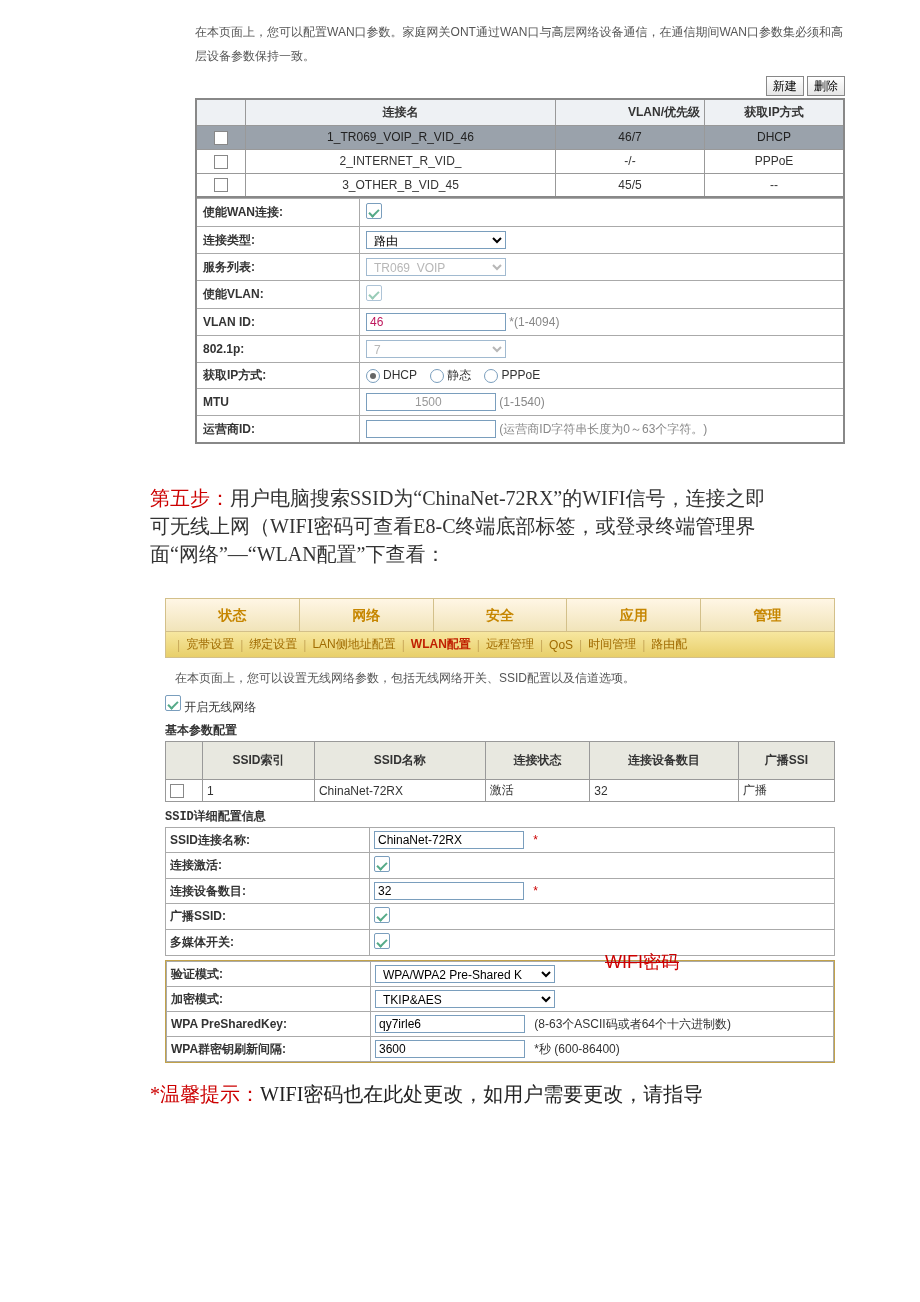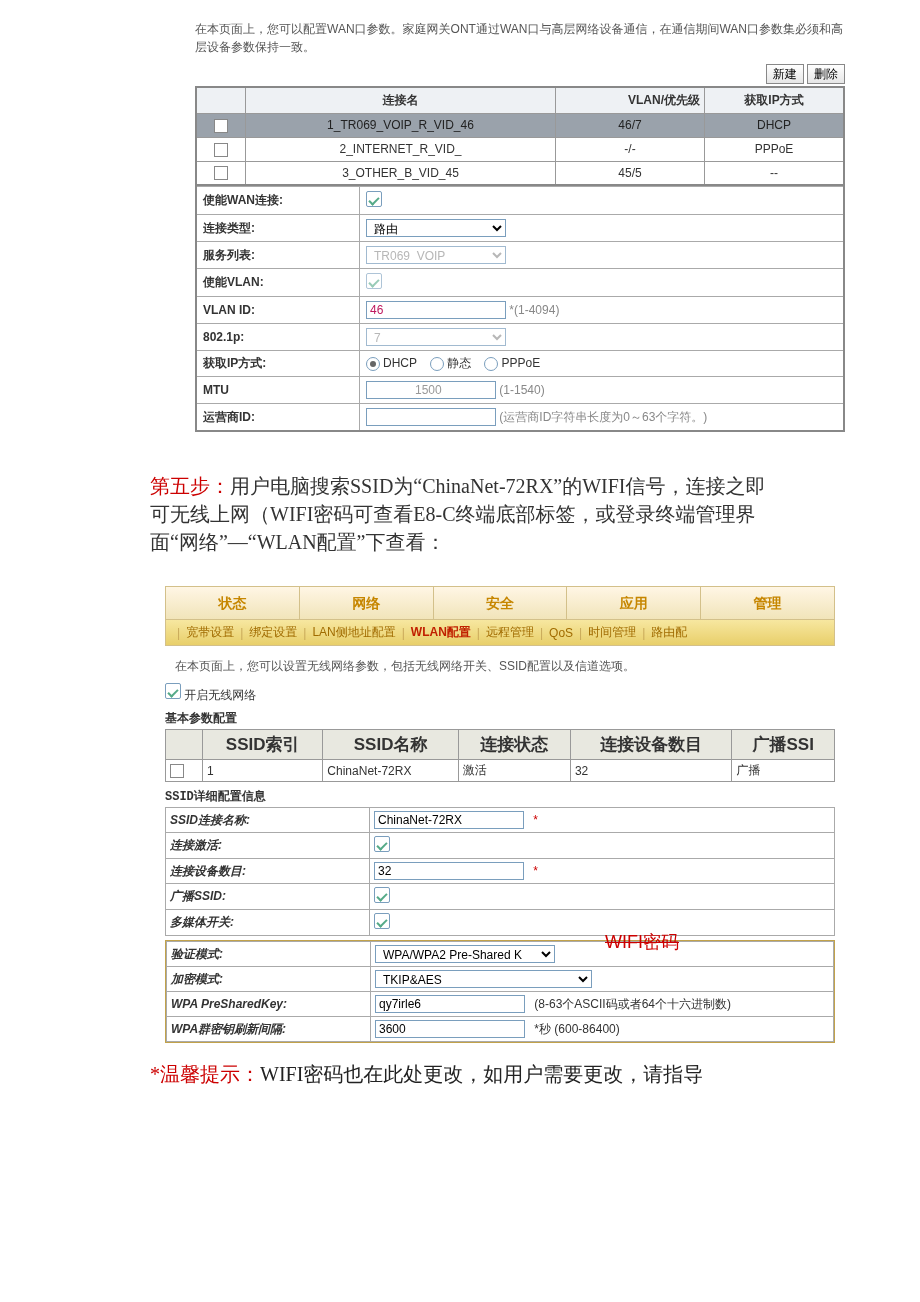--- a/index.html
+++ b/index.html
@@ -18,21 +18,21 @@
     margin: 0 auto;
   }
 
   
   .wan-wrap {
     margin-left: 175px;
     width: 650px;
   }
   .intro {
     font-size: 12px;
-    line-height: 18px;
+    line-height: 24px;
     color: #555;
     margin-bottom: 8px;
   }
   .btn-bar {
     text-align: right;
     margin-bottom: 2px;
   }
   .btn-bar button {
     font-size: 12px;
     padding: 0 6px;
@@ -158,33 +158,33 @@
     font-size:12px;
   }
   .wlan-intro { color:#555; margin:10px 10px 8px 10px; }
   .enable-line { margin:4px 0 4px 0; }
   .sec-title { font-weight:bold; margin:6px 0 2px 0;font-family:Liberation Mono, monospace; }
   table.ssid-list {
     width:100%; border-collapse:collapse; border:1px solid #999;
   }
   table.ssid-list th {
     background:#e8e8e0; border:1px solid #999;
-    font-size:17px; font-weight:bold; padding:3px 4px;
+    font-size:12px; font-weight:bold; padding:10px 4px;
   }
   table.ssid-list td {
     border:1px solid #999; padding:2px 4px; font-size:12px;
     background:#fff;
   }
   table.wlan-form {
     width:100%; border-collapse:collapse;
   }
   table.wlan-form td {
     border:1px solid #aaa; padding:3px 4px; font-size:12px; background:#fff;
   }
-  table.wlan-form td.label { width:195px; font-weight:bold;font-style:italic; }
+  table.wlan-form td.label { width:195px; font-weight:bold; }
   .star { color:#c00; padding-left:6px;}
   .note { color:#333; font-size:12px; padding-left:6px;}
   .wifi-pw-label {
     color:#c00; font-size:12px; text-decoration:line-through;
   }
   .hr-around { border:1px solid #c2a24a; position:relative; margin-top:4px;}
   .hr-around .pwtag {
     position:absolute; top:-11px; right:155px;
     font-size:18px;
   }
@@ -414,21 +414,21 @@
           <td class="label">验证模式:</td>
           <td>
             <select style="width:180px;">
               <option>WPA/WPA2 Pre-Shared K</option>
             </select>
           </td>
         </tr>
         <tr>
           <td class="label">加密模式:</td>
           <td>
-            <select style="width:217px;">
+            <select style="width:180px;">
               <option>TKIP&amp;AES</option>
             </select>
           </td>
         </tr>
         <tr>
           <td class="label">WPA PreSharedKey:</td>
           <td>
             <input type="text" style="width: 150px;" value="qy7irle6">
             <span class="note">(8-63个ASCII码或者64个十六进制数)</span>
           </td>

